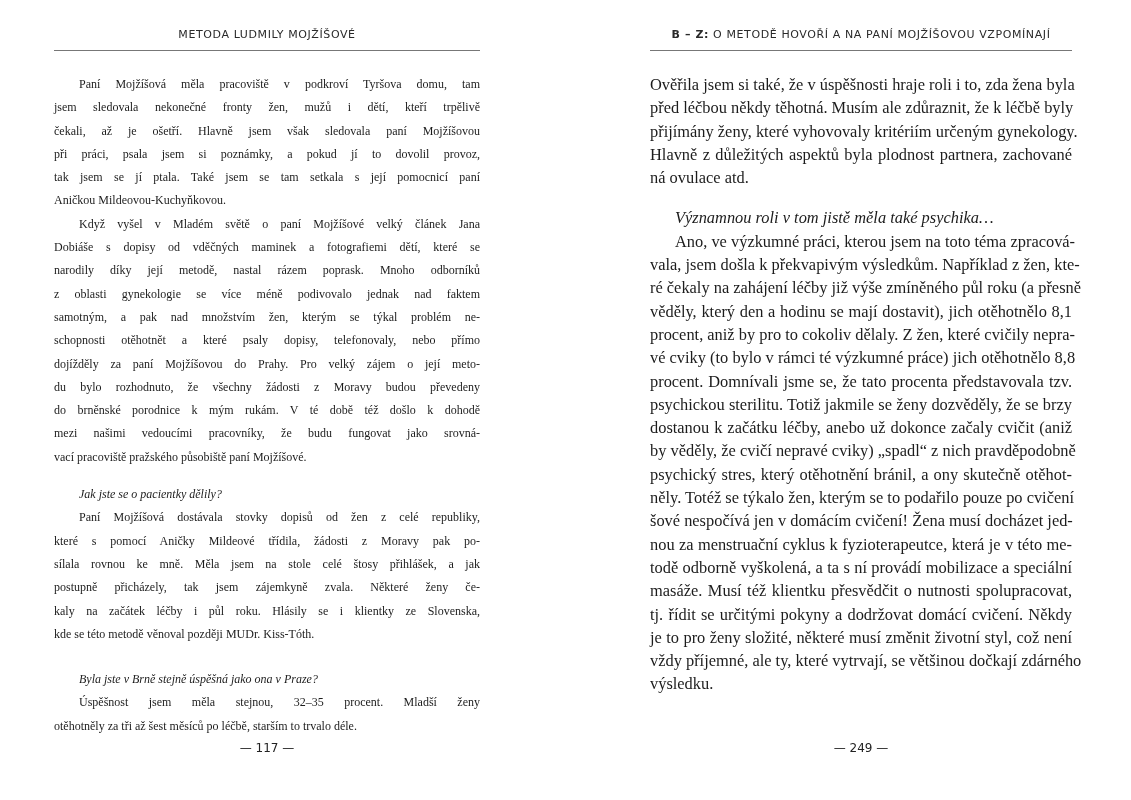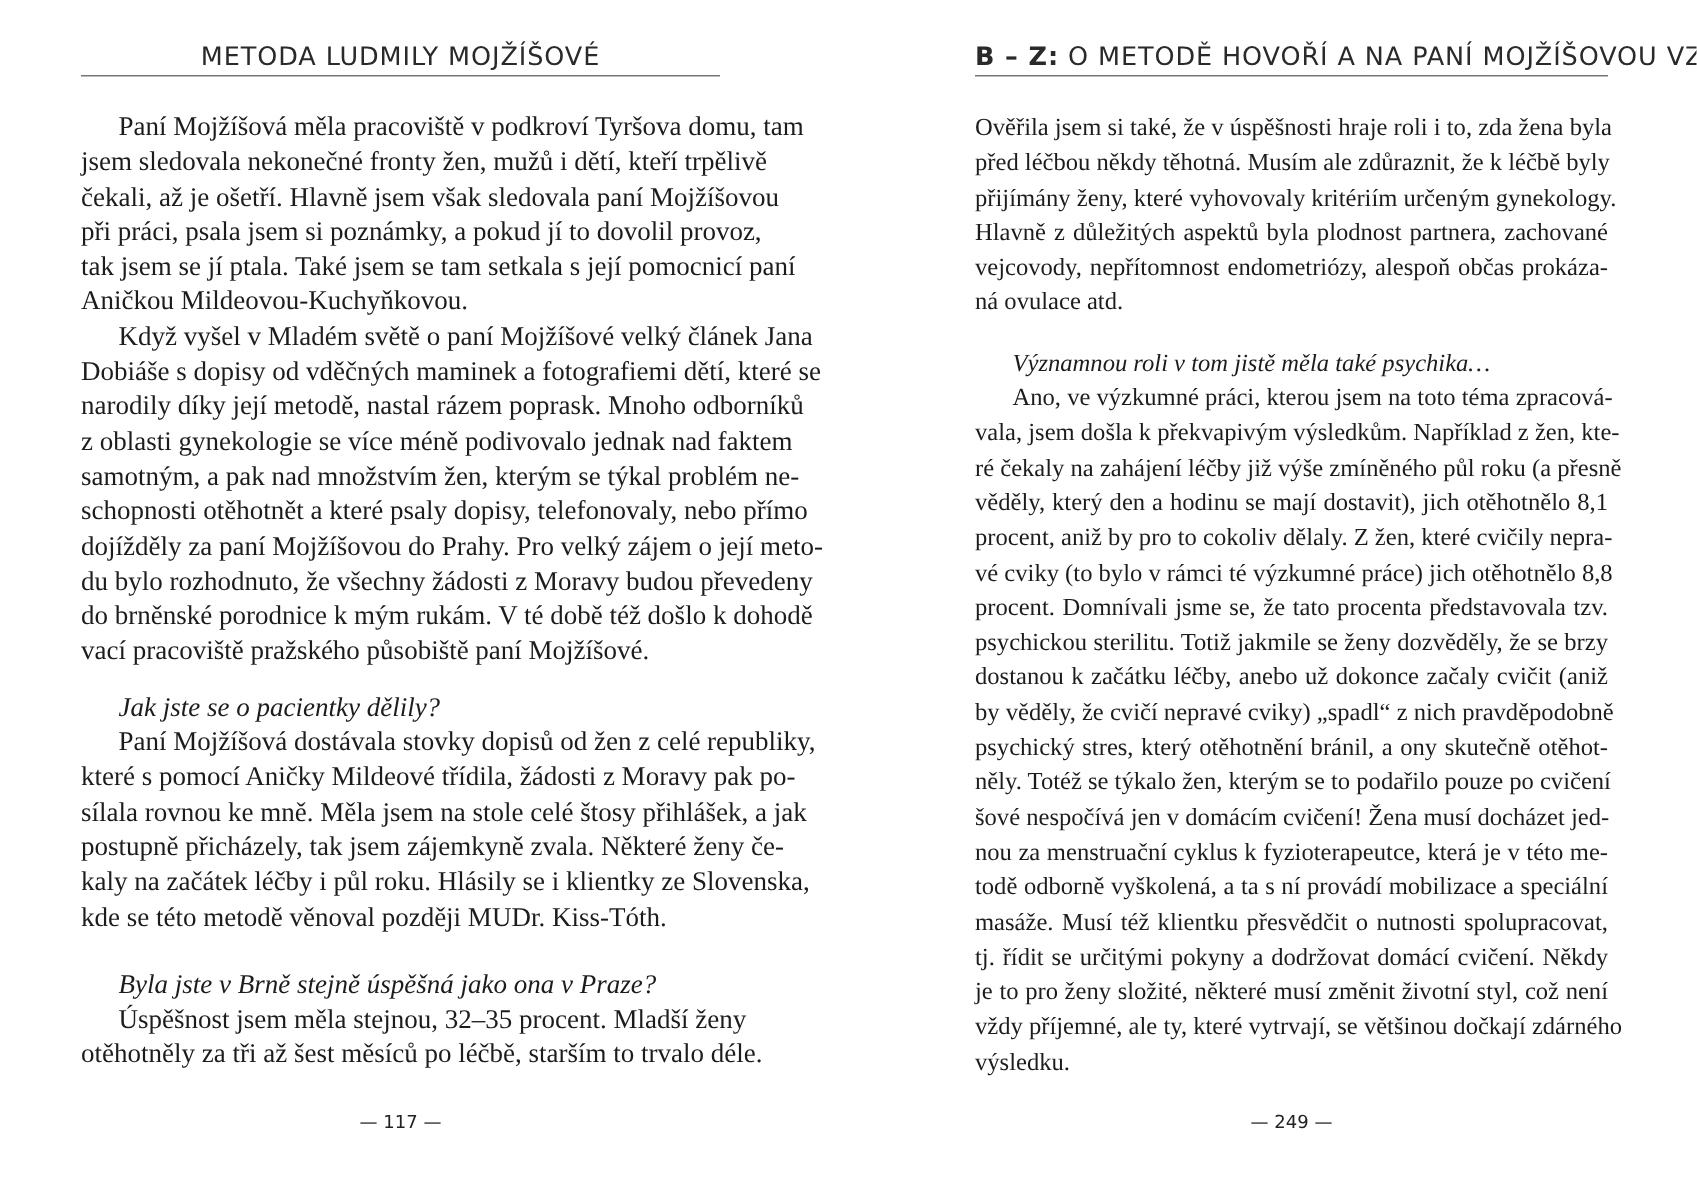--- a/index.html
+++ b/index.html
@@ -5,26 +5,26 @@
   html, body { margin:0; padding:0; }
   body {
     width:1131px; height:800px; background:#ffffff; position:relative; overflow:hidden;
     font-family:"Liberation Serif","DejaVu Serif",serif; color:#1c1c1c;
   }
   .page { position:absolute; top:0; height:800px; }
   .page.left { left:54px; width:426px; }
   .page.right { left:650px; width:422px; }
   .running-head {
     position:absolute; top:28px; left:0; right:0; text-align:center;
-    font-family:"DejaVu Sans","Liberation Sans",sans-serif; font-size:17px;
+    font-family:"DejaVu Sans","Liberation Sans",sans-serif; font-size:11px;
     letter-spacing:0.6px; color:#2a2a2a; text-transform:uppercase; white-space:nowrap;
   }
   .running-head b { font-weight:bold; }
   .rule { position:absolute; top:50px; left:0; right:0; height:0; border-top:1.3px solid #777; }
-  .body { position:absolute; top:73px; left:0; right:0; font-size:18px; line-height:23.3px; }
+  .body { position:absolute; top:73px; left:0; right:0; font-size:12px; line-height:23.3px; }
   .para { margin:0; }
   .line { display:block; text-align:justify; text-align-last:justify; white-space:nowrap; height:23.3px; overflow:visible; }
   .line.last { text-align-last:left; }
   .line.first { text-indent:25px; }
   .question { font-style:italic; margin-top:14px; }
   .question .line { text-align-last:left; }
   .gap-big { margin-top:22px; }
   .gap-right { margin-top:17px; }
   .folio {
     position:absolute; top:741px; left:0; right:0; text-align:center;
@@ -52,20 +52,21 @@
     <p class="para">
       <span class="line first">Když vyšel v Mladém světě o paní Mojžíšové velký článek Jana</span>
       <span class="line">Dobiáše s dopisy od vděčných maminek a fotografiemi dětí, které se</span>
       <span class="line">narodily díky její metodě, nastal rázem poprask. Mnoho odborníků</span>
       <span class="line">z oblasti gynekologie se více méně podivovalo jednak nad faktem</span>
       <span class="line">samotným, a pak nad množstvím žen, kterým se týkal problém ne-</span>
       <span class="line">schopnosti otěhotnět a které psaly dopisy, telefonovaly, nebo přímo</span>
       <span class="line">dojížděly za paní Mojžíšovou do Prahy. Pro velký zájem o její meto-</span>
       <span class="line">du bylo rozhodnuto, že všechny žádosti z Moravy budou převedeny</span>
       <span class="line">do brněnské porodnice k mým rukám. V té době též došlo k dohodě</span>
+      <span class="line">mezi našimi vedoucími pracovníky, že budu fungovat jako srovná-</span>
       <span class="line last">vací pracoviště pražského působiště paní Mojžíšové.</span>
     </p>
     <p class="para question">
       <span class="line first last">Jak jste se o pacientky dělily?</span>
     </p>
     <p class="para">
       <span class="line first">Paní Mojžíšová dostávala stovky dopisů od žen z celé republiky,</span>
       <span class="line">které s pomocí Aničky Mildeové třídila, žádosti z Moravy pak po-</span>
       <span class="line">sílala rovnou ke mně. Měla jsem na stole celé štosy přihlášek, a jak</span>
       <span class="line">postupně přicházely, tak jsem zájemkyně zvala. Některé ženy če-</span>
@@ -87,21 +88,20 @@
 <div class="page right">
   <div class="running-head"><b>B – Z:</b><span> O METODĚ HOVOŘÍ A NA PANÍ MOJŽÍŠOVOU VZPOMÍNAJÍ</span></div>
   <div class="rule"></div>
 
   <div class="body">
     <p class="para">
       <span class="line">Ověřila jsem si také, že v úspěšnosti hraje roli i to, zda žena byla</span>
       <span class="line">před léčbou někdy těhotná. Musím ale zdůraznit, že k léčbě byly</span>
       <span class="line">přijímány ženy, které vyhovovaly kritériím určeným gynekology.</span>
       <span class="line">Hlavně z důležitých aspektů byla plodnost partnera, zachované</span>
-      <span class="line">vejcovody, nepřítomnost endometriózy, alespoň občas prokáza-</span>
       <span class="line last">ná ovulace atd.</span>
     </p>
     <p class="para question gap-right">
       <span class="line first last">Významnou roli v tom jistě měla také psychika…</span>
     </p>
     <p class="para">
       <span class="line first">Ano, ve výzkumné práci, kterou jsem na toto téma zpracová-</span>
       <span class="line">vala, jsem došla k překvapivým výsledkům. Například z žen, kte-</span>
       <span class="line">ré čekaly na zahájení léčby již výše zmíněného půl roku (a přesně</span>
       <span class="line">věděly, který den a hodinu se mají dostavit), jich otěhotnělo 8,1</span>

